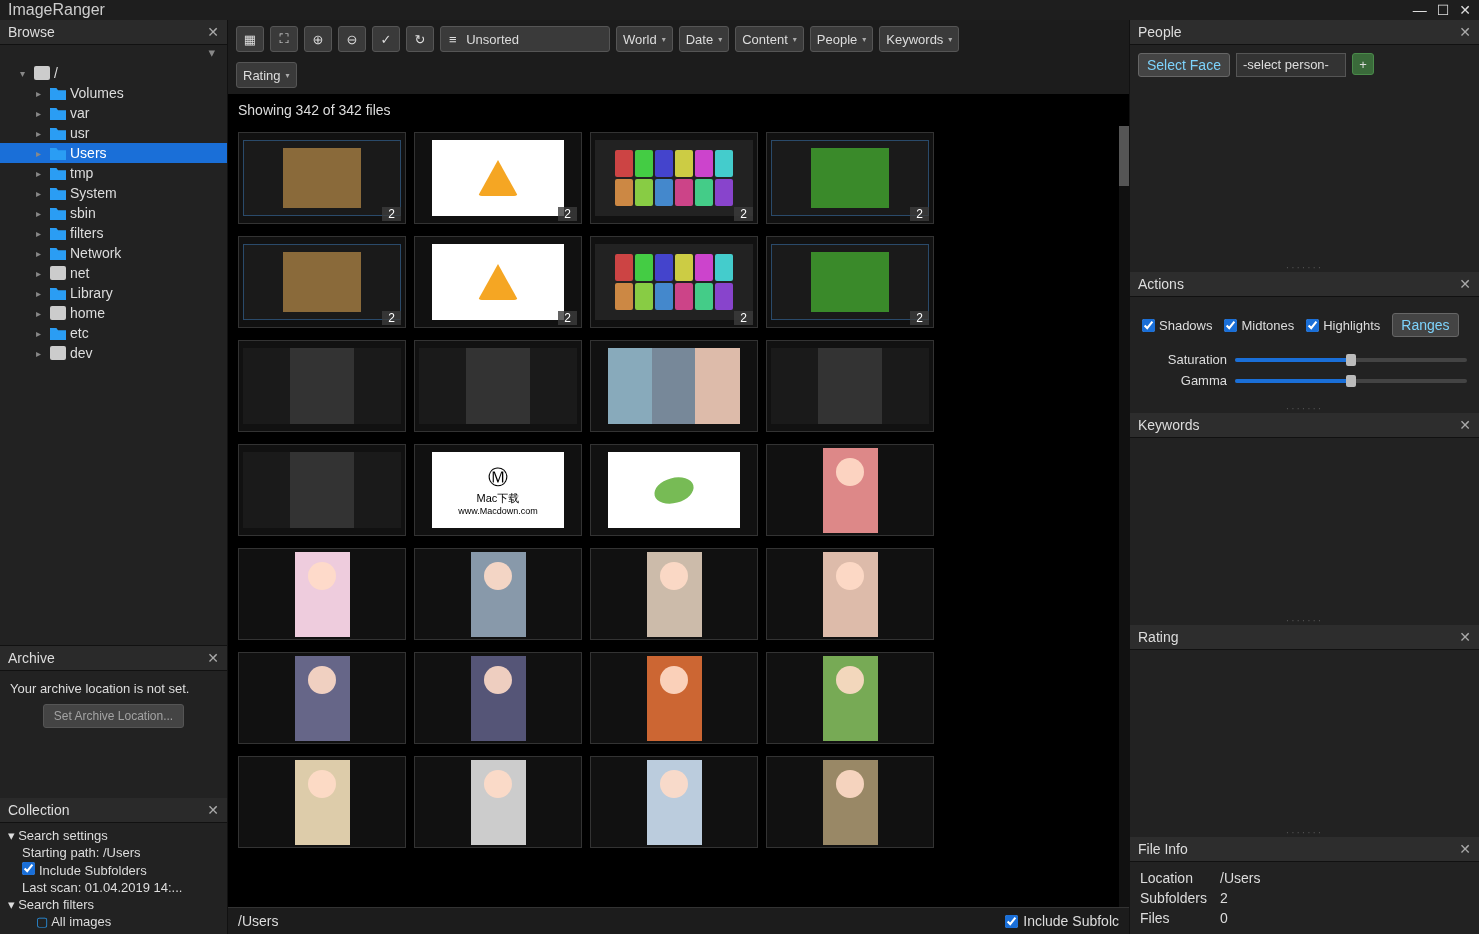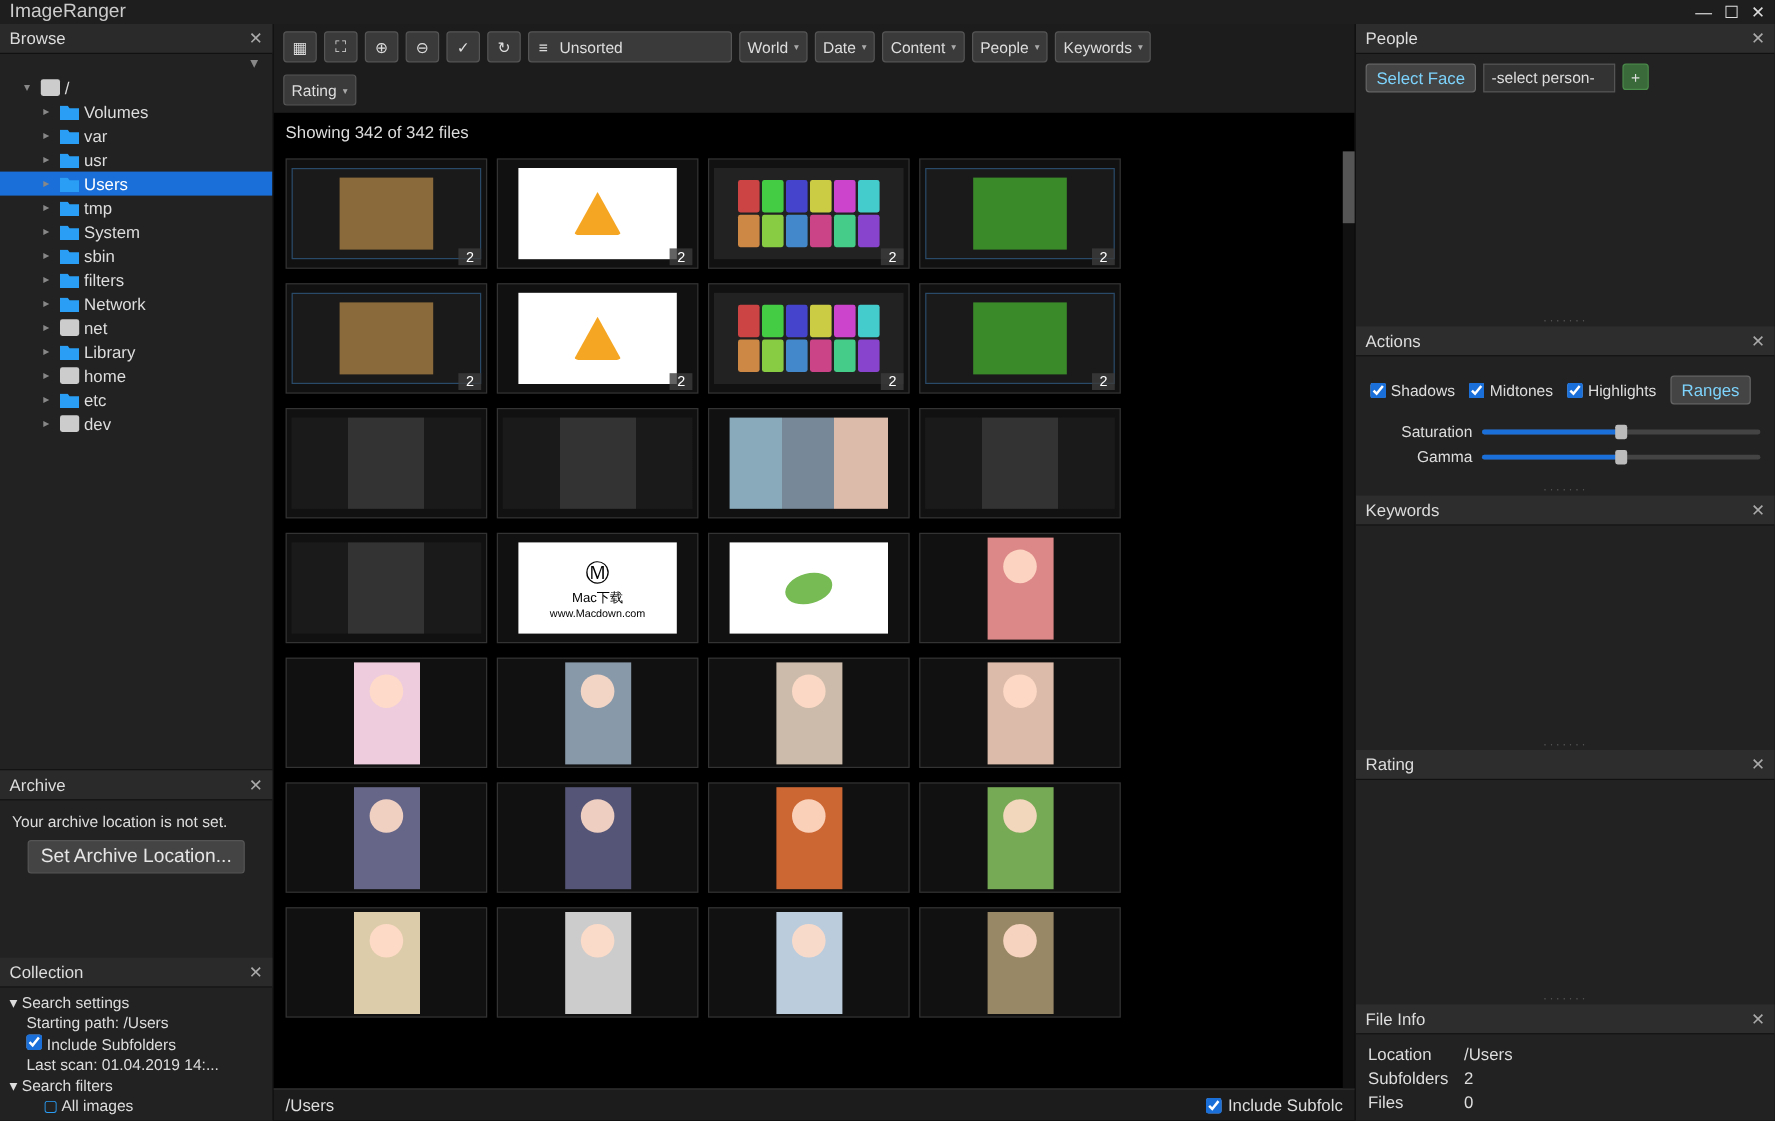--- a/index.html
+++ b/index.html
@@ -23,21 +23,21 @@
 .tree-row .ficon { width: 16px; height: 14px; display: inline-block; }
 .folder-icon { background: #2a9df4; clip-path: polygon(0 15%, 40% 15%, 50% 30%, 100% 30%, 100% 100%, 0 100%); }
 .disk-icon { background: #ccc; border-radius: 2px; width: 14px; height: 12px; }
 .tree-row .label { white-space: nowrap; }
 .indent1 { padding-left: 20px; }
 .indent2 { padding-left: 36px; }
 .dropdown-handle { height: 14px; display: flex; justify-content: flex-end; padding: 0 12px; color: #888; cursor: pointer; }
 
 .archive-panel { border-top: 1px solid #111; }
 .archive-body { padding: 10px; font-size: 13px; }
-.archive-body button { background: #444; border: 1px solid #555; color: #e5e5e5; padding: 4px 10px; border-radius: 3px; margin-top: 8px; cursor: pointer; font-size: 16px; display: block; margin-left: auto; margin-right: auto; }
+.archive-body button { background: #444; border: 1px solid #555; color: #a3a3a3; padding: 4px 10px; border-radius: 3px; margin-top: 8px; cursor: pointer; font-size: 12px; display: block; margin-left: auto; margin-right: auto; }
 
 .collection-body { padding: 4px 8px; font-size: 13px; overflow: hidden; }
 .coll-row { padding: 1px 0; white-space: nowrap; }
 .coll-indent1 { padding-left: 14px; }
 .coll-indent2 { padding-left: 28px; }
 .coll-row input[type=checkbox] { margin-right: 4px; }
 
 
 .main { flex: 1; background: #000; display: flex; flex-direction: column; }
 .toolbar { background: #1c1c1c; padding: 6px 8px; display: flex; flex-wrap: wrap; gap: 6px; align-items: center; }

